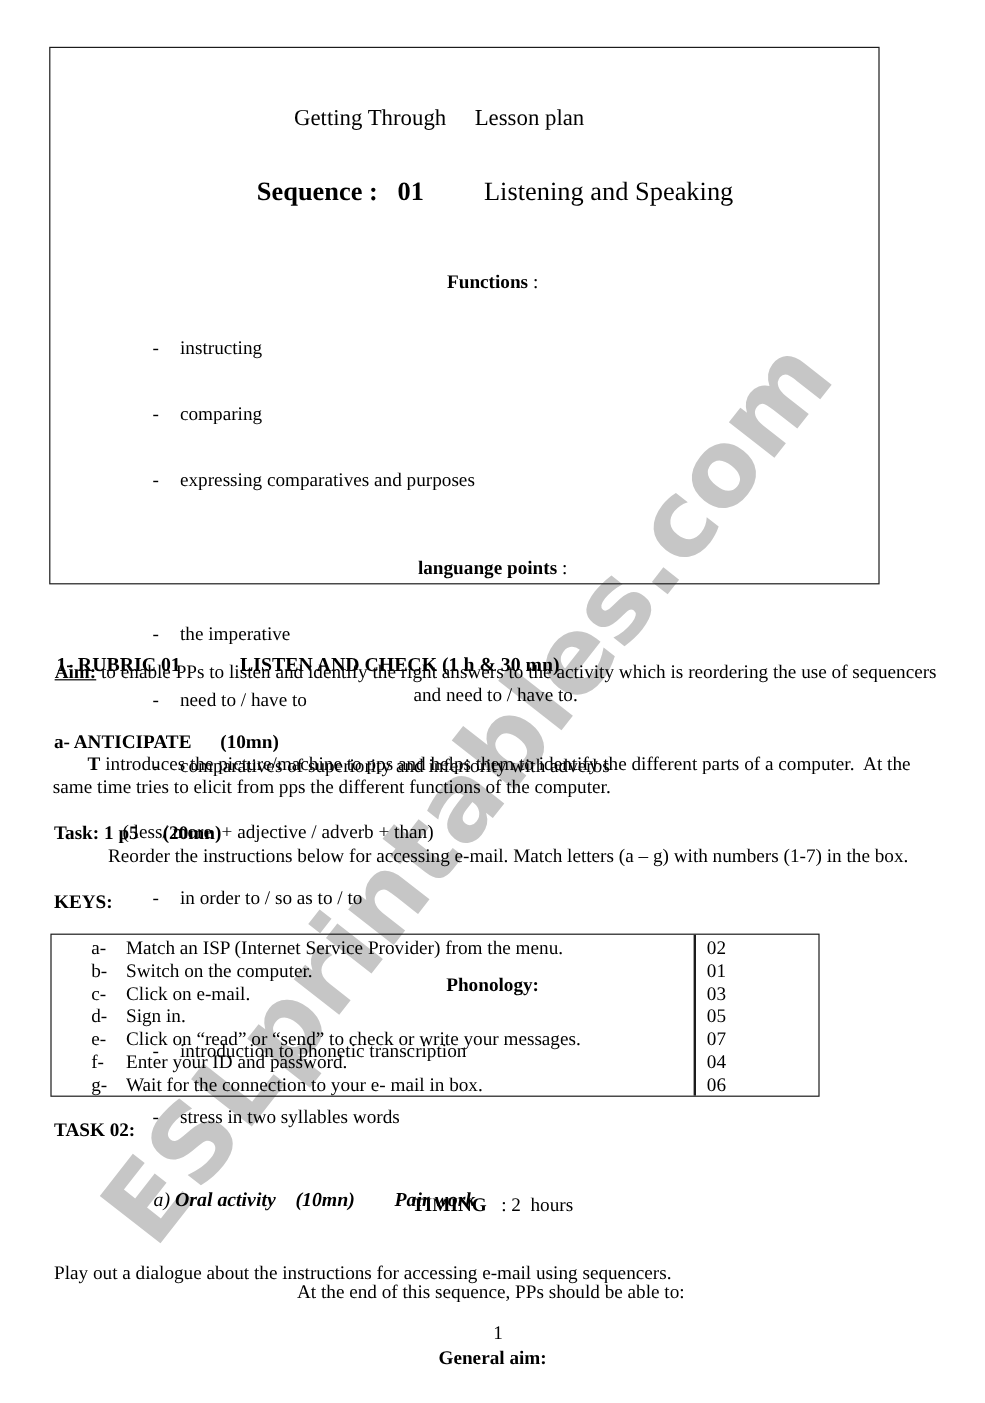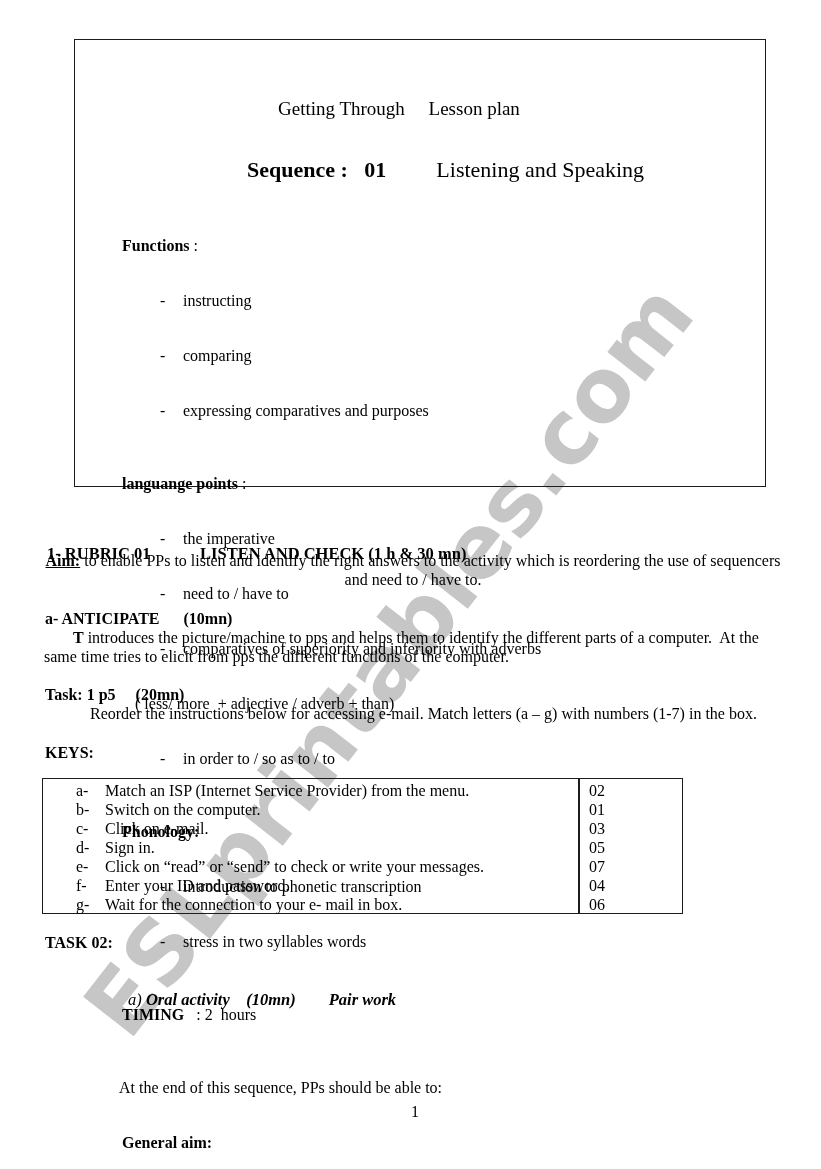--- a/index.html
+++ b/index.html
@@ -29,29 +29,28 @@
   .b { font-weight: bold; }
   .u { text-decoration: underline; }
 
   
   .plan-box {
     position: absolute;
     left: 41px; top: 39px;
     width: 692px; height: 448px;
     border: 1.5px solid #1c1c1c;
     z-index: 1;
-    padding-top: 20px;
+    padding-top: 10px;
     box-sizing: border-box;
     white-space: pre-wrap;
-    margin-left: 33px;
   }
   .title-line1 { font-size: 19px; line-height: 25px; margin-left: 203px; }
   .title-line2 { font-size: 22px; line-height: 25px; margin-left: 172px; }
   .title-line2 .reg { font-weight: normal; margin-left: 50px; }
-  .row  { line-height: 19px; }
+  .row  { line-height: 19px; text-align: center; }
   .lbl  { margin-left: 47px; }
   .bullet { display: flex; margin-left: 85px; line-height: 19px; }
   .bullet .dash { width: 23px; flex: 0 0 23px; }
   .note { margin-left: 60px; line-height: 19px; white-space: pre-wrap; }
 
   
   .keys-table {
     position: absolute;
     left: 42px; top: 778px;
     width: 641px; height: 136px;
@@ -173,16 +172,17 @@
         </div>
         <div class="cell-num">06</div>
       </div>
   </div>
 
   <div class="abs b" style="left:45px; top:933px;">TASK 02:</div>
 
 
   <div class="abs" style="left:128px; top:990px; font-size:16.5px;font-style:italic;"><span>a) </span><span class="b">Oral activity    (10mn)        Pair work</span></div>
 
+  <div class="abs" style="left:45px; top:1052px; width:740px;">Play out a dialogue about the instructions for accessing e-mail using sequencers.</div>
 
   <div class="abs" style="left:411px; top:1102px;">1</div>
 
 </div>
 
 </body></html>

